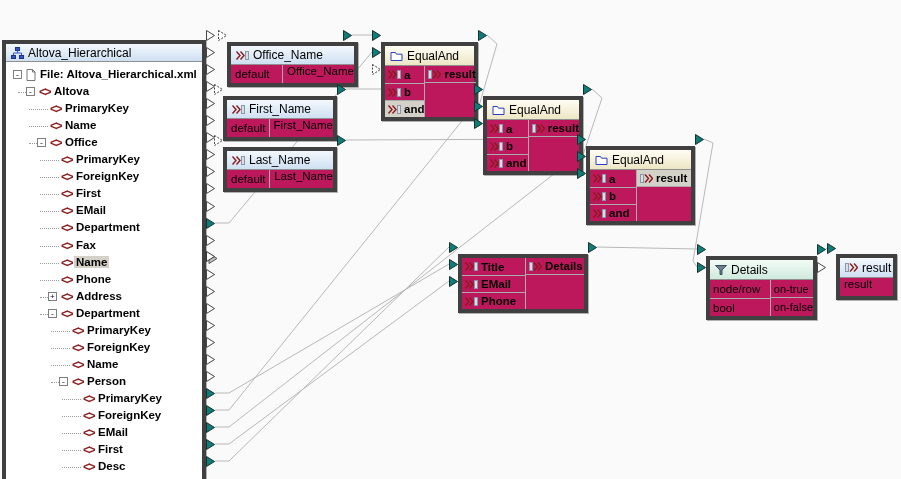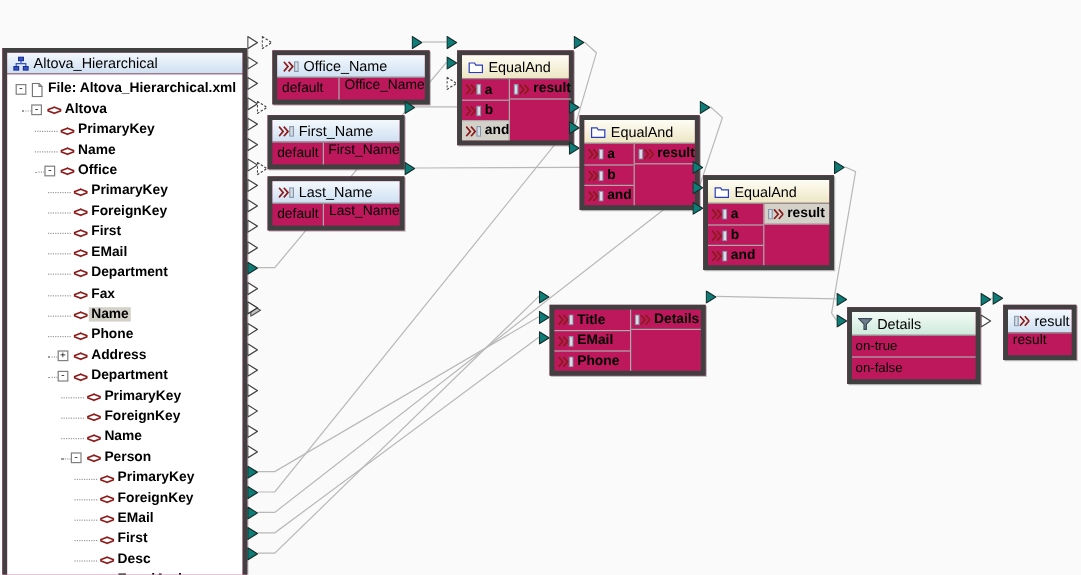--- a/index.html
+++ b/index.html
@@ -423,20 +423,28 @@
   </div>
 
   <div class="comp" style="left:706px;top:220px;width:111px;">
     <div class="comp-header hdr-green" style="height:20px;">
       <svg class="ticon" width="12" height="10" viewBox="0 0 12 10">
         <polygon points="0.5,0.5 11.5,0.5 7,5 7,9.5 5,9.5 5,5" fill="#6f7f8e" stroke="#3d4c5b"></polygon>
       </svg>
       <span>Details</span>
     </div>
     <div class="fbody" style="height:36px;">
+      <div class="fcol-in" style="width:72px;">
+        <div class="frow plain" style="height:18px;">
+          <span>node/row</span>
+        </div>
+        <div class="frow plain" style="height:18px;">
+          <span>bool</span>
+        </div>
+      </div>
       <div class="fcol-out">
         <div class="frow plain" style="height:18px;font-size:11px;">
           <span>on-true</span>
         </div>
         <div class="frow plain" style="height:18px;font-size:11px;border-bottom:none;">
           <span>on-false</span>
         </div>
       </div>
     </div>
   </div>

